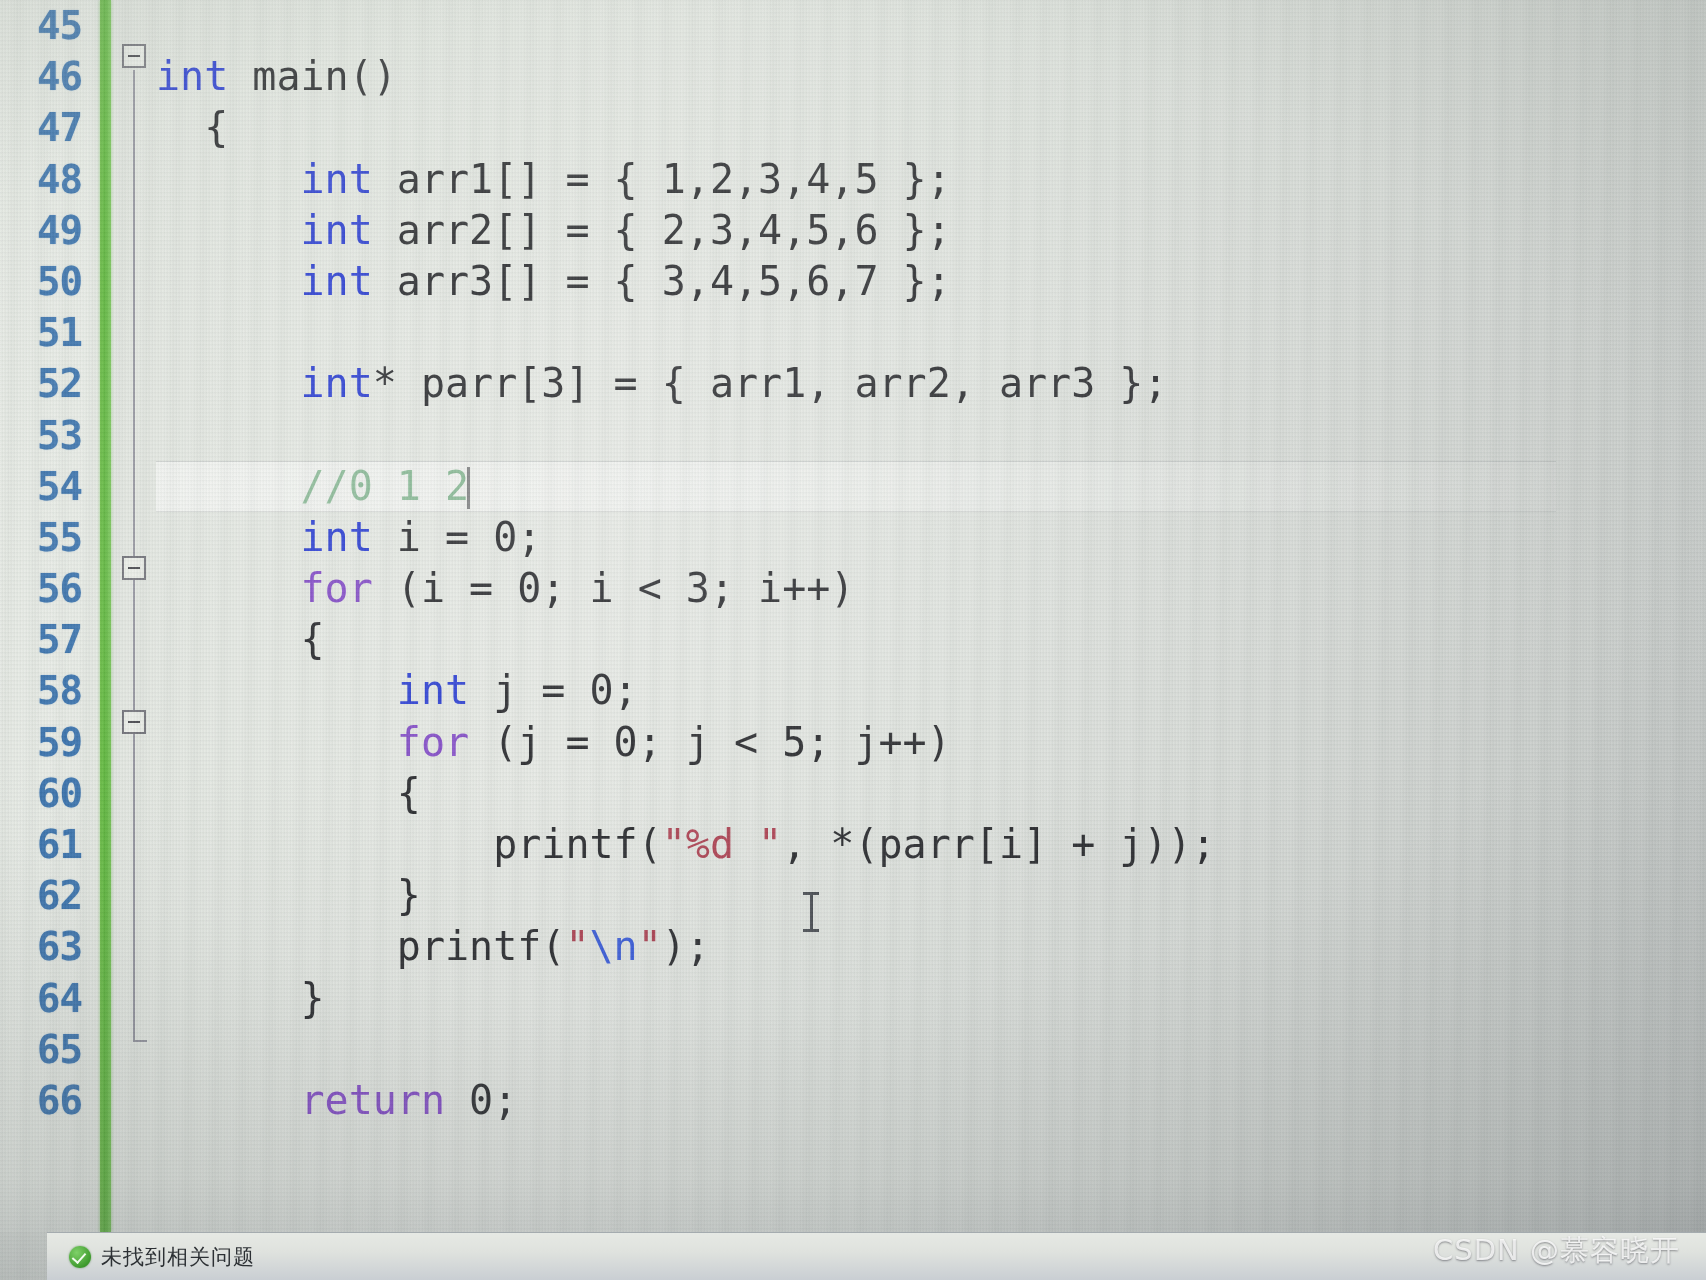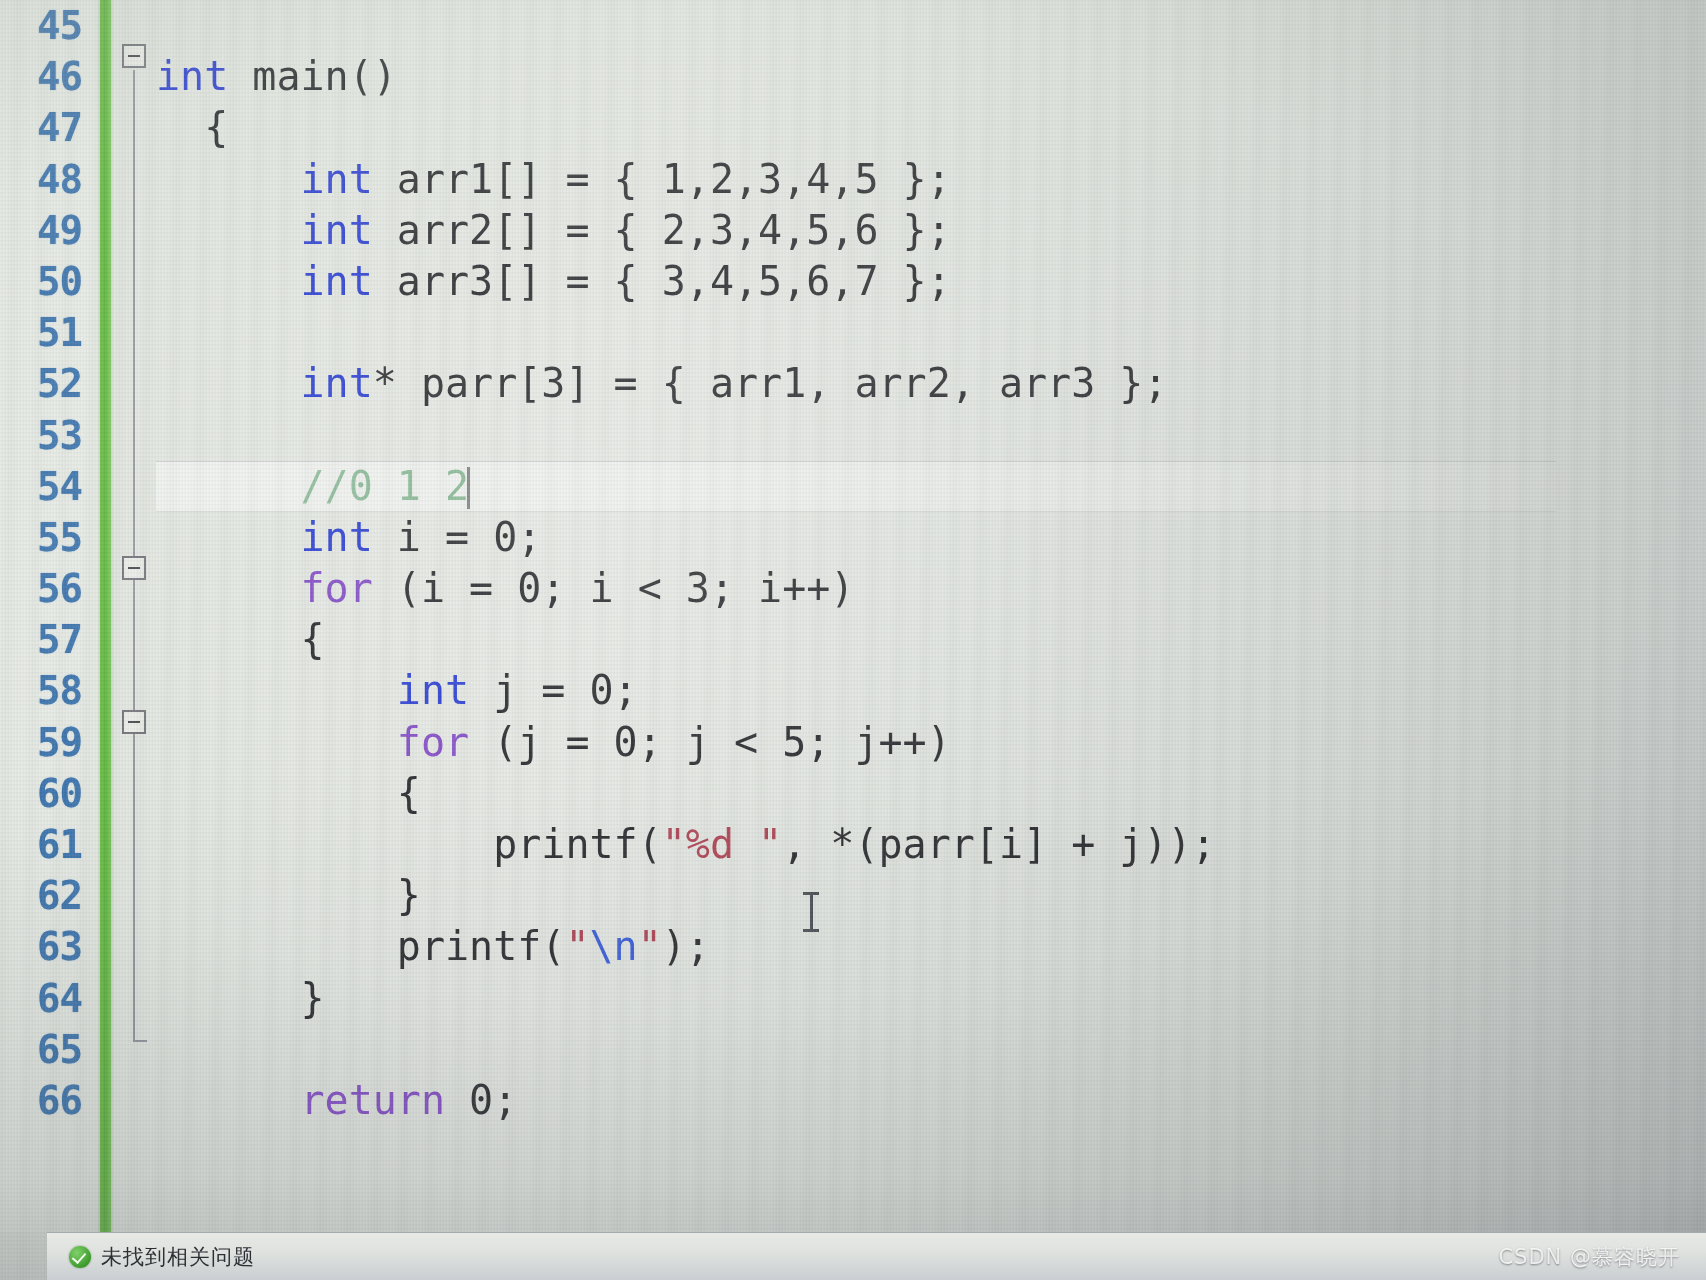--- a/index.html
+++ b/index.html
@@ -243,21 +243,21 @@
     font-family: "DejaVu Sans", sans-serif;
     font-size: 21px;
     color: #2c3034;
     letter-spacing: 1px;
   }
 
   .watermark {
     position: absolute;
     right: 26px; bottom: 9px;
     font-family: "DejaVu Sans", sans-serif;
-    font-size: 21px;
+    font-size: 29px;
     color: rgba(255,255,255,.80);
     text-shadow: 0 1px 2px rgba(60,60,70,.55);
     letter-spacing: 1px;
     white-space: nowrap;
   }
 
   
   .soft { filter: blur(0.45px); }
 </style>
 </head>

